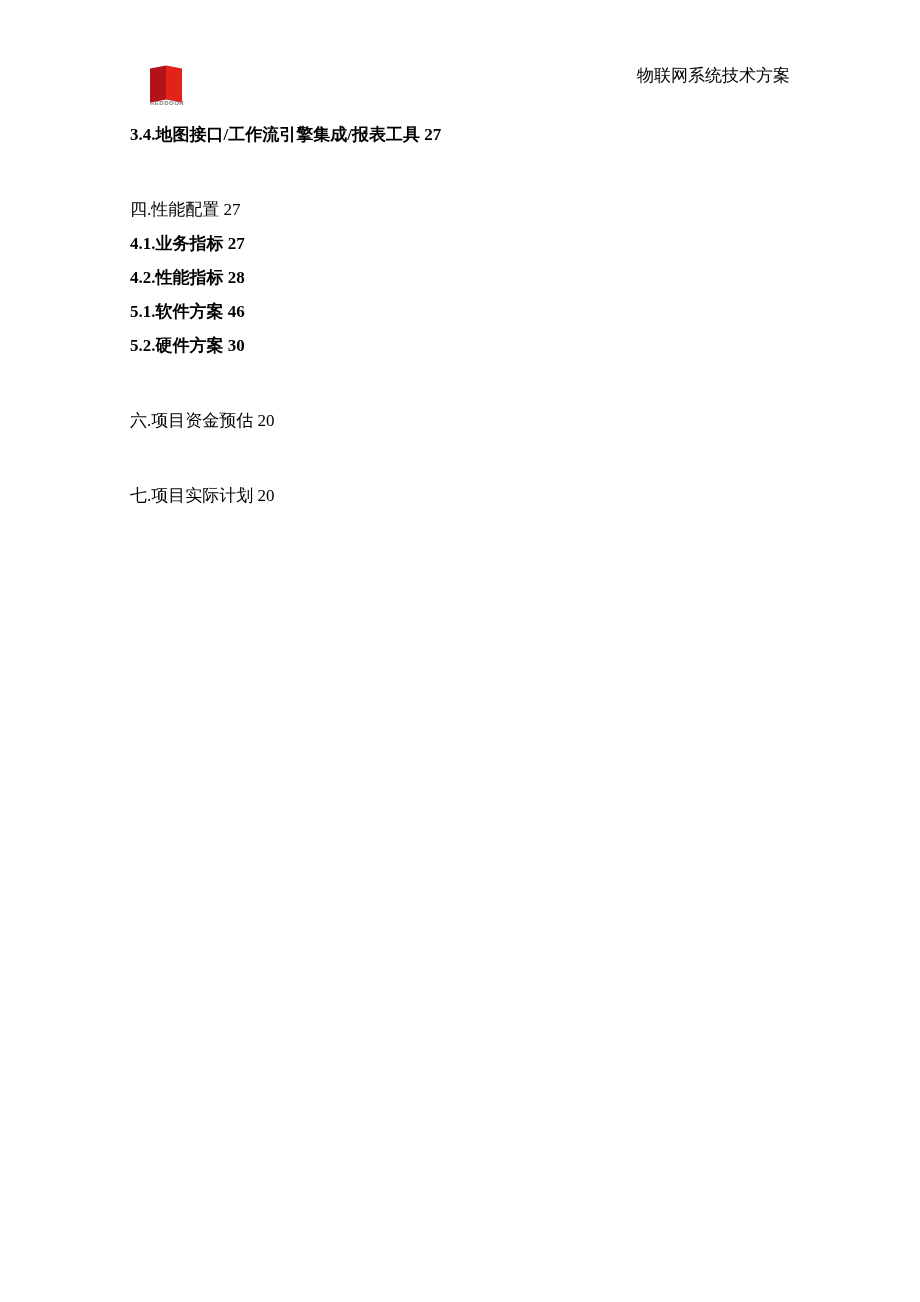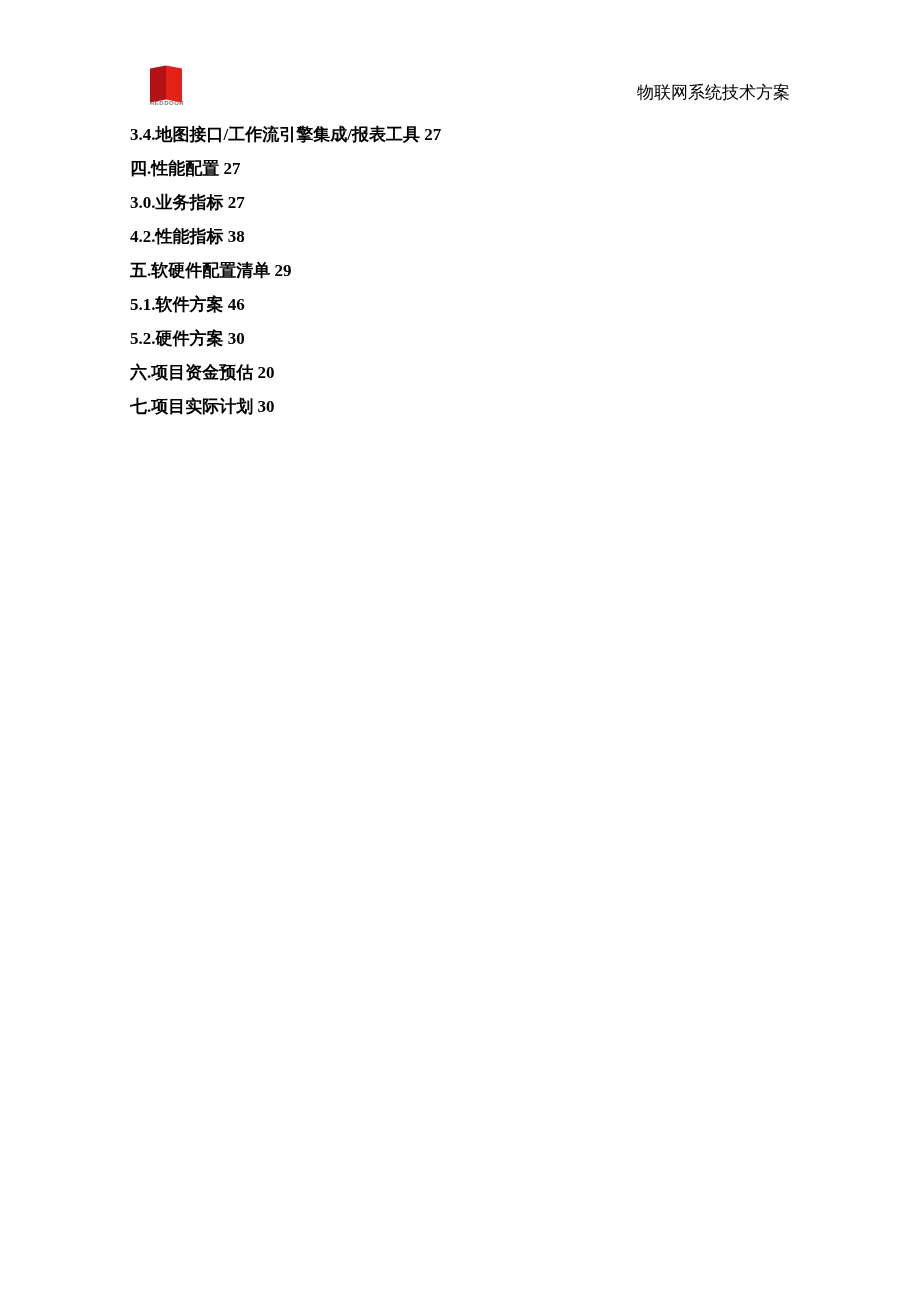--- a/index.html
+++ b/index.html
@@ -11,21 +11,21 @@
       font-size: 17px;
       color: #000;
       position: relative;
     }
     .page {
       padding: 64px 130px 0 130px;
     }
     .header {
       display: flex;
       justify-content: space-between;
-      align-items: flex-end;
+      align-items: flex-start;
       margin-bottom: 12px;
       padding-left: 20px;
     }
     .logo-wrap {
       display: flex;
       flex-direction: column;
       align-items: center;
     }
     .logo {
       width: 34px;
@@ -61,42 +61,42 @@
     }
     .toc {
       margin-top: 6px;
     }
     .toc-line {
       line-height: 2.0;
       white-space: pre;
       font-weight: bold;
     }
     .bold {
-      font-weight: bold;
+      font-weight: normal;
+      margin-top: 41px;
     }
   </style>
 </head>
 <body>
 
 <div class="page">
   <div class="header">
     <div class="logo-wrap">
       <div class="logo">
         <div class="panel-left"></div>
         <div class="panel-right"></div>
       </div>
       <div class="logo-text">REDDOOR</div>
     </div>
     <div class="doc-title">物联网系统技术方案</div>
   </div>
 
   <div class="toc">
     <div class="toc-line">3.4.地图接口/工作流引擎集成/报表工具 27</div>
     <div class="toc-line bold">四.性能配置 27</div>
-    <div class="toc-line">3.0.业务指标 27</div>
-    <div class="toc-line">4.2.性能指标 38</div>
-    <div class="toc-line bold">五.软硬件配置清单 29</div>
+    <div class="toc-line">4.1.业务指标 27</div>
+    <div class="toc-line">4.2.性能指标 28</div>
     <div class="toc-line">5.1.软件方案 46</div>
     <div class="toc-line">5.2.硬件方案 30</div>
     <div class="toc-line bold">六.项目资金预估 20</div>
-    <div class="toc-line bold">七.项目实际计划 30</div>
+    <div class="toc-line bold">七.项目实际计划 20</div>
   </div>
 </div>
 
 </body></html>

